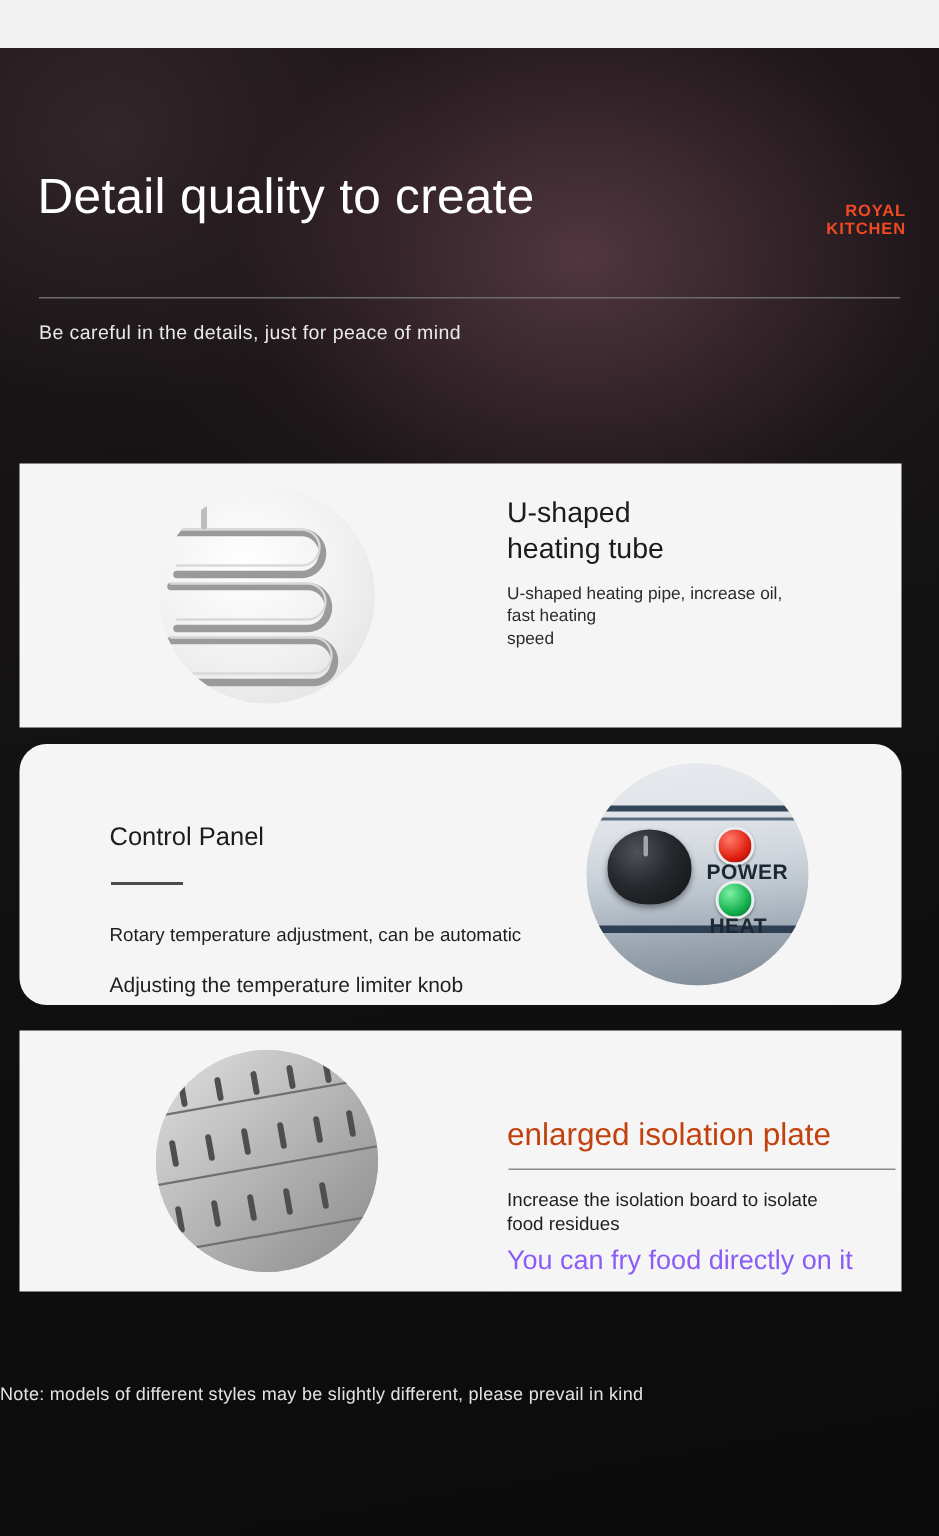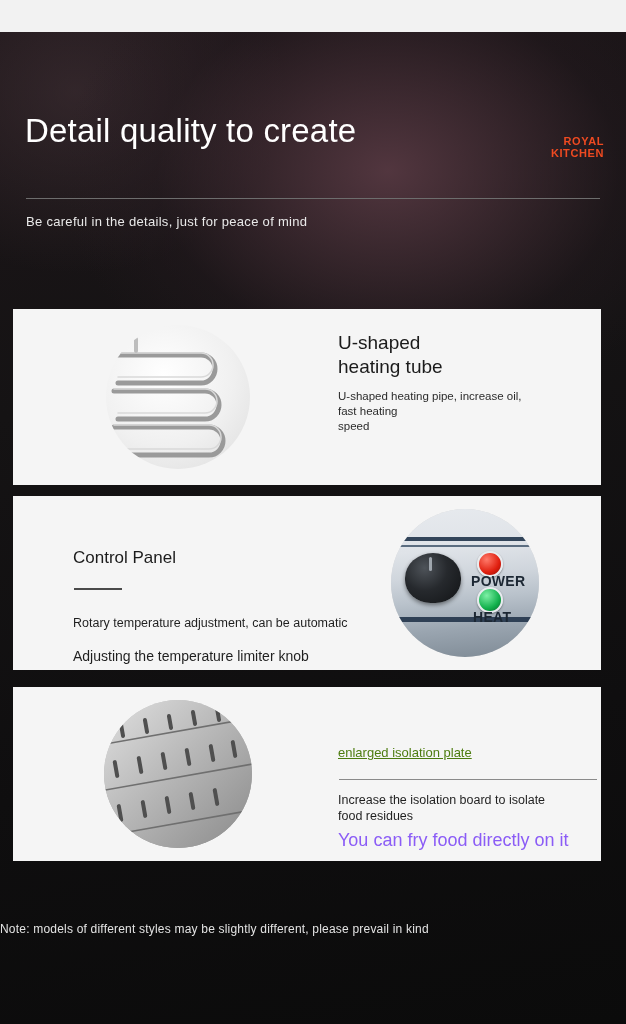--- a/index.html
+++ b/index.html
@@ -82,21 +82,21 @@
 
   
   .card {
     position: absolute;
     left: 13px;
     width: 588px;
     background: #f5f5f5;
     box-sizing: border-box;
   }
   #card-1 { top: 277px; height: 176px; }
-  #card-2 { top: 464px; height: 174px; }
+  #card-2 { top: 464px; height: 174px; border-radius: 18px; }
   #card-3 { top: 655px; height: 174px; }
 
   .circle-img {
     position: absolute;
     border-radius: 50%;
     overflow: hidden;
     background: #d8d8d8;
   }
 
   
@@ -205,23 +205,22 @@
 
   
   #c3-circle {
     left: 91px; top: 13px;
     width: 148px; height: 148px;
     background: linear-gradient(160deg, #cfcfcf 0%, #b5b5b5 40%, #8f8f8f 100%);
   }
   .c3-title {
     position: absolute;
     left: 325px; top: 58px;
-    color: #4d7c0f;
-    font-size: 13px;
-    text-decoration: underline;
+    color: #c2410c;
+    font-size: 21px;
   }
   .c3-rule {
     position: absolute;
     left: 326px; top: 92px;
     width: 258px; height: 1px;
     background: #8a8a8a;
   }
   .c3-body1 {
     position: absolute;
     left: 325px; top: 105px;

